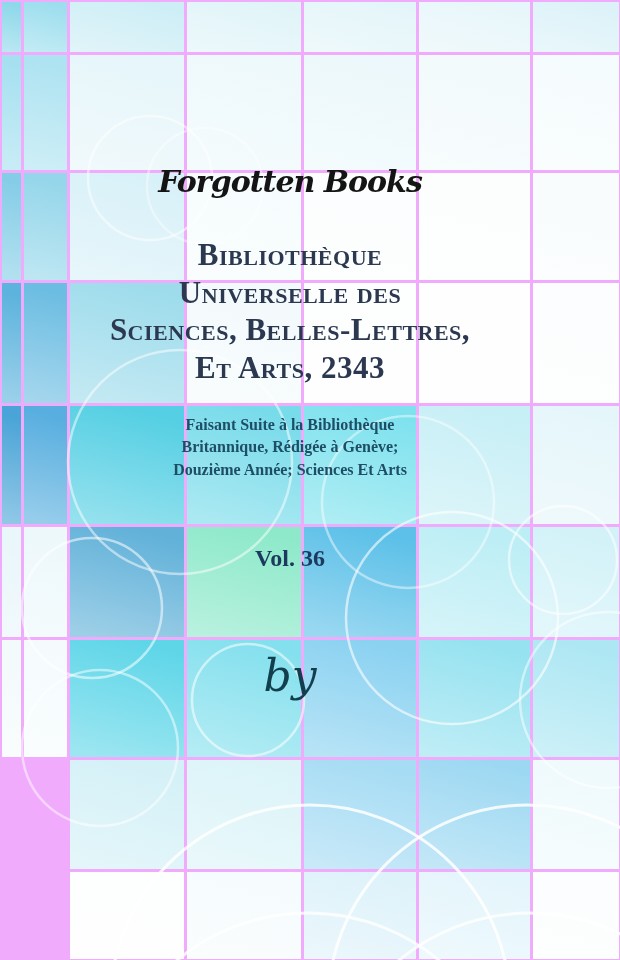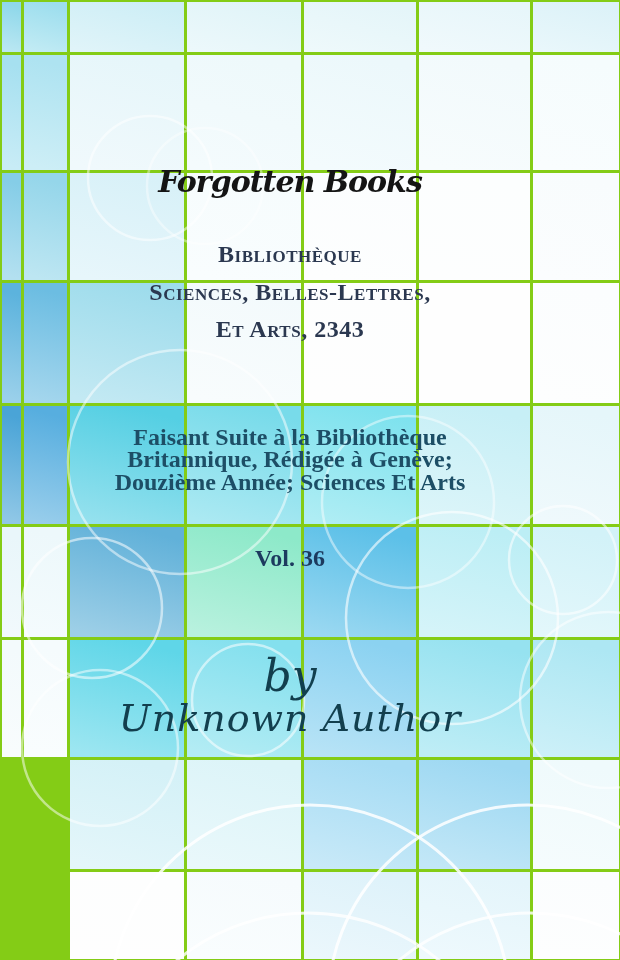--- a/index.html
+++ b/index.html
@@ -1,46 +1,45 @@
 <!DOCTYPE html>
 <html><head>
 <meta charset="utf-8">
 <style>
   html,body{margin:0;padding:0;background:#ffffff;}
   .cover{
     position:relative;
     width:620px;height:960px;
     margin:0 auto;
-    background:#84cc16;
+    background:#f0abfc;
     overflow:hidden;
     font-family:"Liberation Serif", serif;
   }
   .mosaic{position:absolute;left:0;top:0;width:620px;height:960px;z-index:1;}
   .tile{position:absolute;}
   .rings{position:absolute;left:0;top:0;z-index:2;pointer-events:none;}
   .textlayer{position:absolute;left:0;top:0;width:580px;height:960px;z-index:3;text-align:center;}
   .logo{
     position:absolute;left:0;top:164px;width:100%;
     font-family:"DejaVu Serif", serif;
     font-weight:bold;font-style:italic;
     font-size:30px;letter-spacing:-1px;color:#141414;
   }
   .title{
     position:absolute;left:0;top:236px;width:100%;
     font-family:"Liberation Serif", serif;
     font-variant:small-caps;font-weight:600;
-    font-size:24px;line-height:37.5px;
+    font-size:31px;line-height:37.5px;
     color:#2b3850;letter-spacing:0.5px;
   }
   .subtitle{
     position:absolute;left:0;top:414px;width:100%;
     font-family:"Liberation Serif", serif;
-    font-weight:bold;font-size:24px;line-height:22.4px;
+    font-weight:bold;font-size:16px;line-height:22.4px;
     color:#1d4e66;
-    margin-top:12px;
   }
   .volume{
     position:absolute;left:0;top:545px;width:100%;
     font-family:"Liberation Serif", serif;
     font-weight:bold;font-size:24px;color:#1c3a5e;
   }
   .by{
     position:absolute;left:0;top:650px;width:100%;
     font-family:"DejaVu Serif", serif;
     font-style:italic;font-size:44px;color:#123f4e;
@@ -135,30 +134,30 @@
       <circle cx="308" cy="1118" r="205" fill="none" stroke="#ffffff" stroke-width="3" opacity="0.8"></circle>
       <circle cx="530" cy="1118" r="205" fill="none" stroke="#ffffff" stroke-width="3" opacity="0.8"></circle>
     </svg>
 
   <div class="textlayer">
 
     <div class="logo">Forgotten Books</div>
 
     <div class="title">
       <div>Bibliothèque</div>
+      <div>Universelle des</div>
       <div>Sciences, Belles-Lettres,</div>
       <div>Et Arts, 2343</div>
     </div>
 
     <div class="subtitle">
       <div>Faisant Suite à la Bibliothèque</div>
       <div>Britannique, Rédigée à Genève;</div>
       <div>Douzième Année; Sciences Et Arts</div>
     </div>
 
     <div class="volume">Vol. 36</div>
 
     <div class="by">by</div>
 
-    <div class="author">Unknown Author</div>
 
   </div>
 </div>
 
 </body></html>

